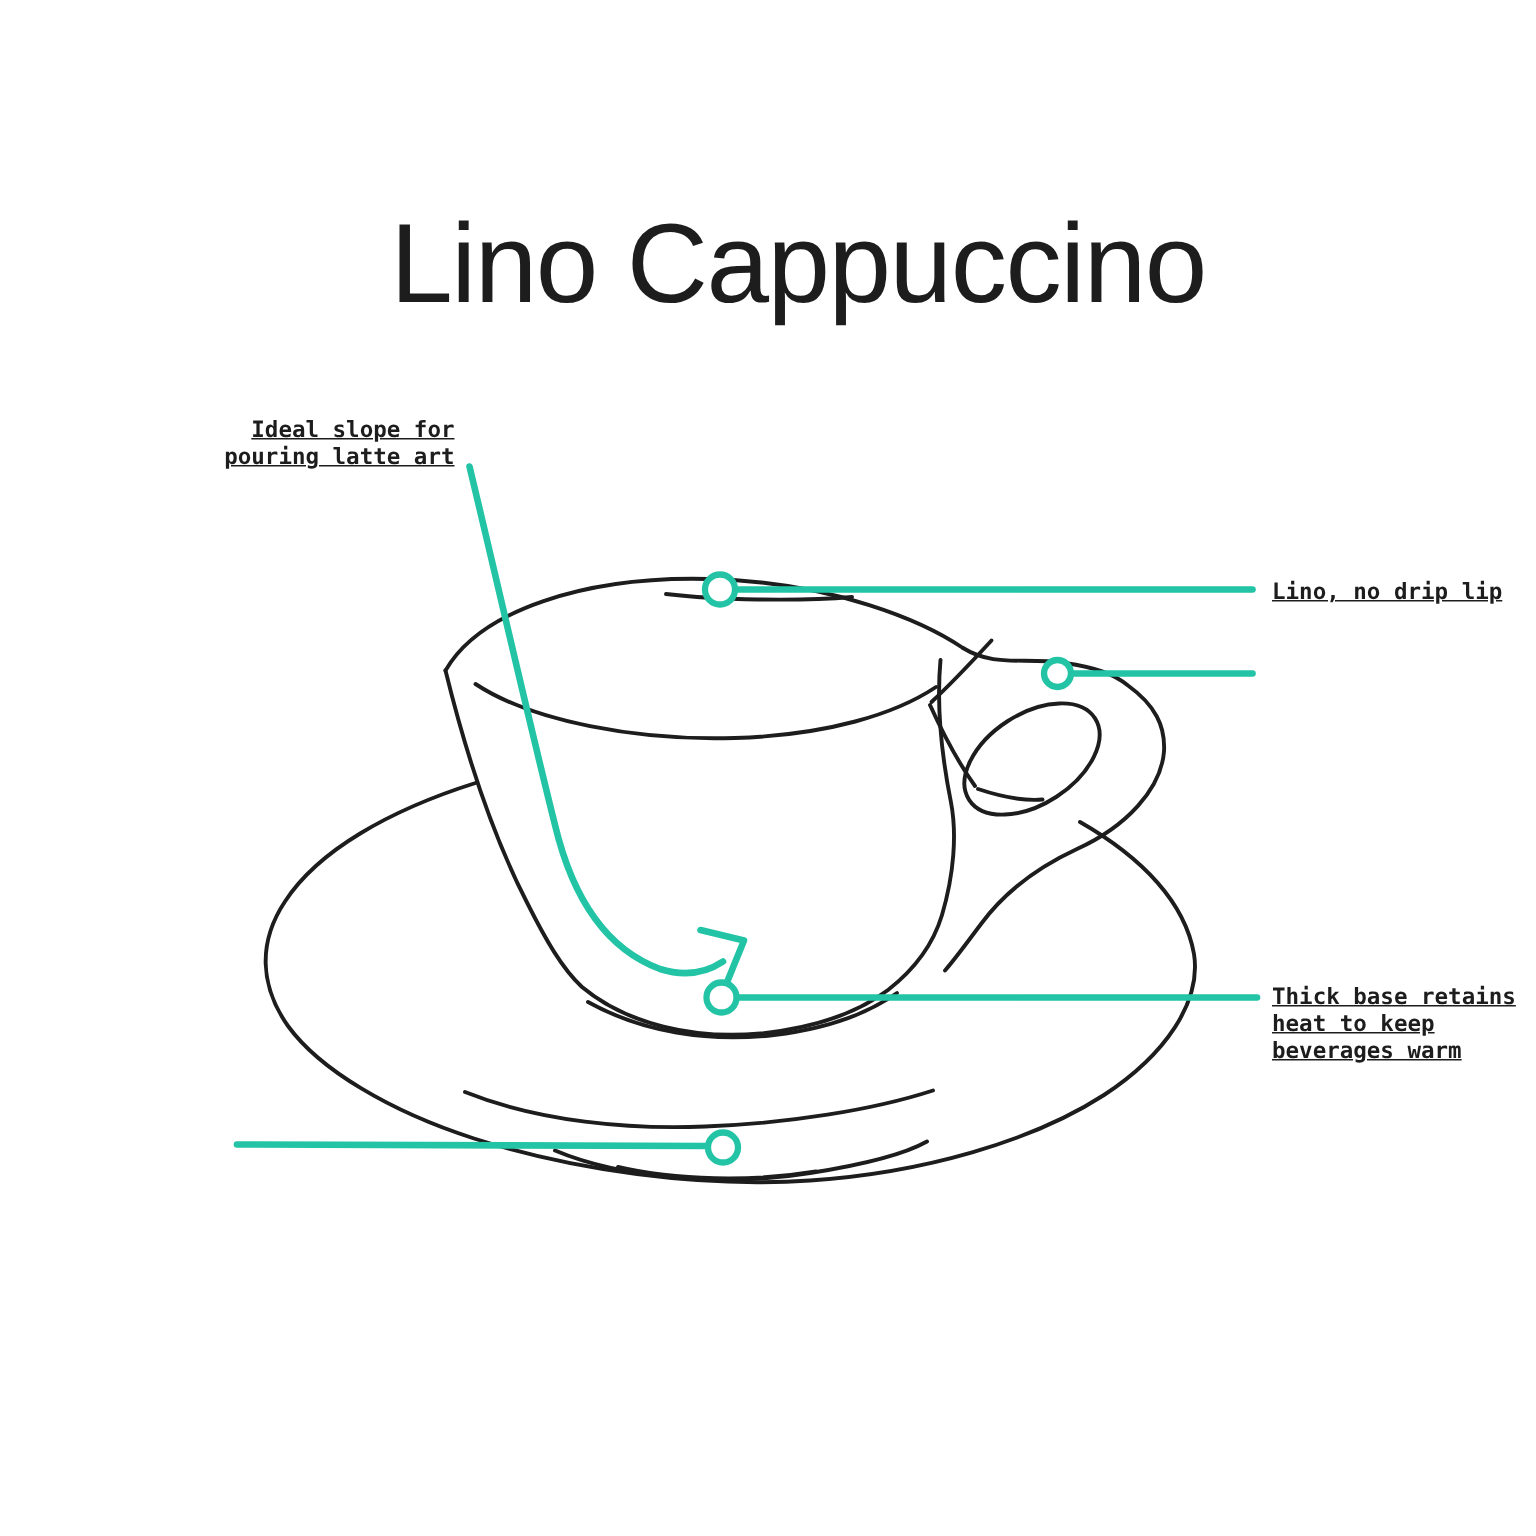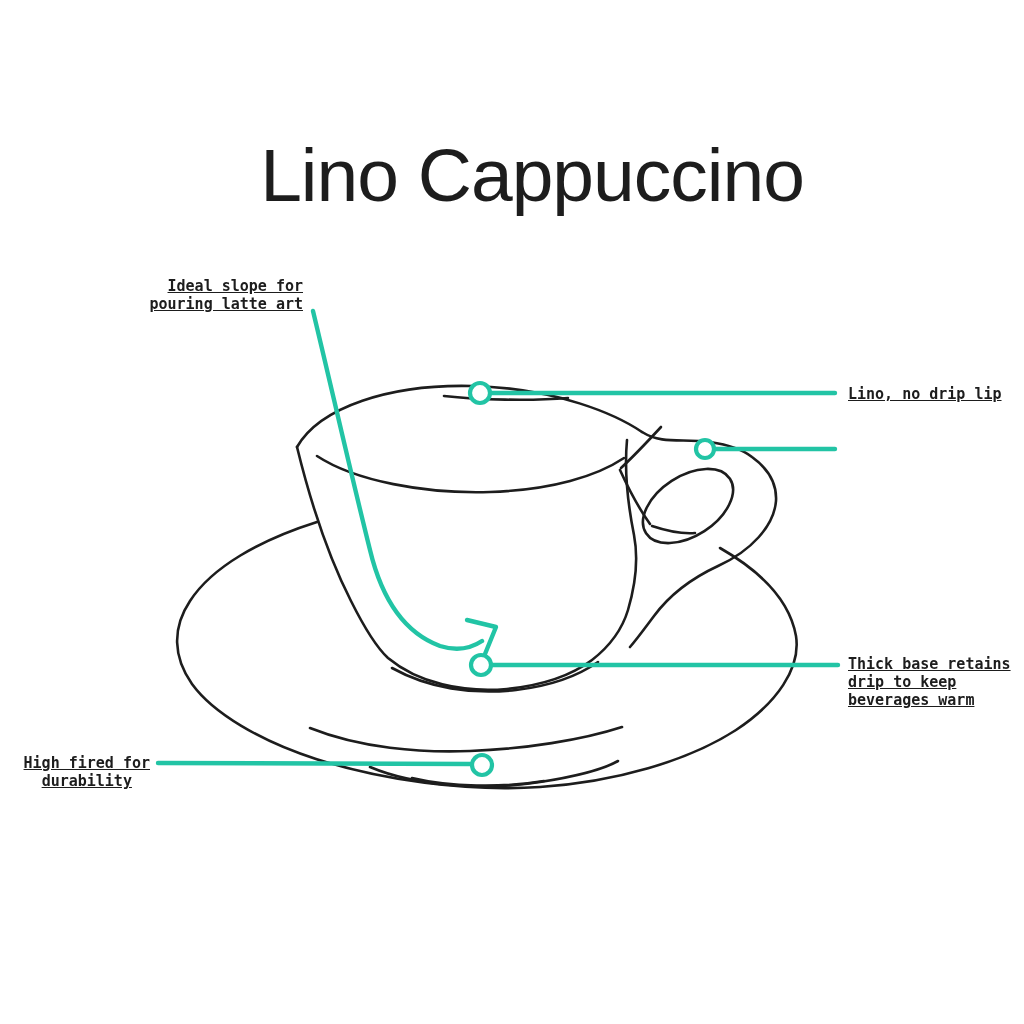--- a/index.html
+++ b/index.html
@@ -156,18 +156,16 @@
       <circle cx="462" cy="765" r="10"></circle>
     </g>
   </svg>
 
   <h1 class="title">Lino Cappuccino</h1>
 
   <div class="label label-slope">Ideal slope for
 pouring latte art</div>
   <div class="label label-lip">Lino, no drip lip</div>
   <div class="label label-base">Thick base retains
-drip to keep
+heat to keep
 beverages warm</div>
-  <div class="label label-fired">High fired for
-durability</div>
 
 </div>
 
 </body></html>

